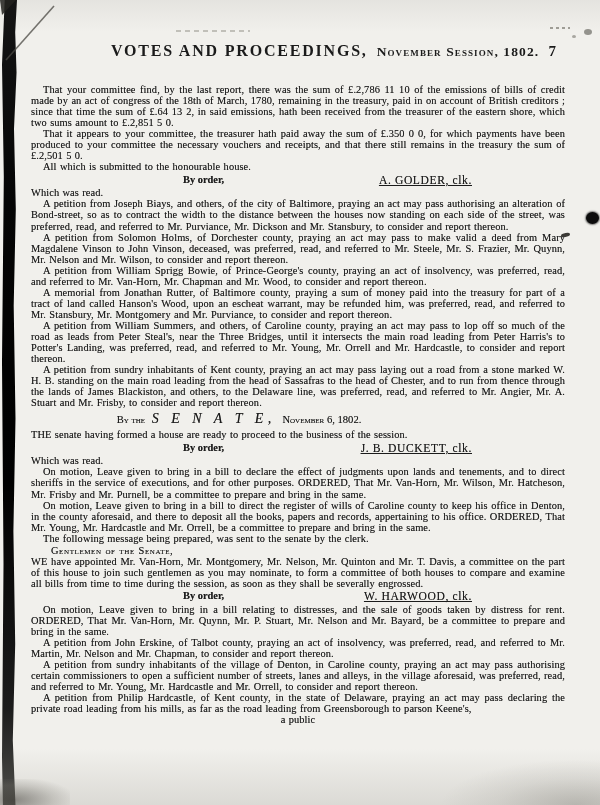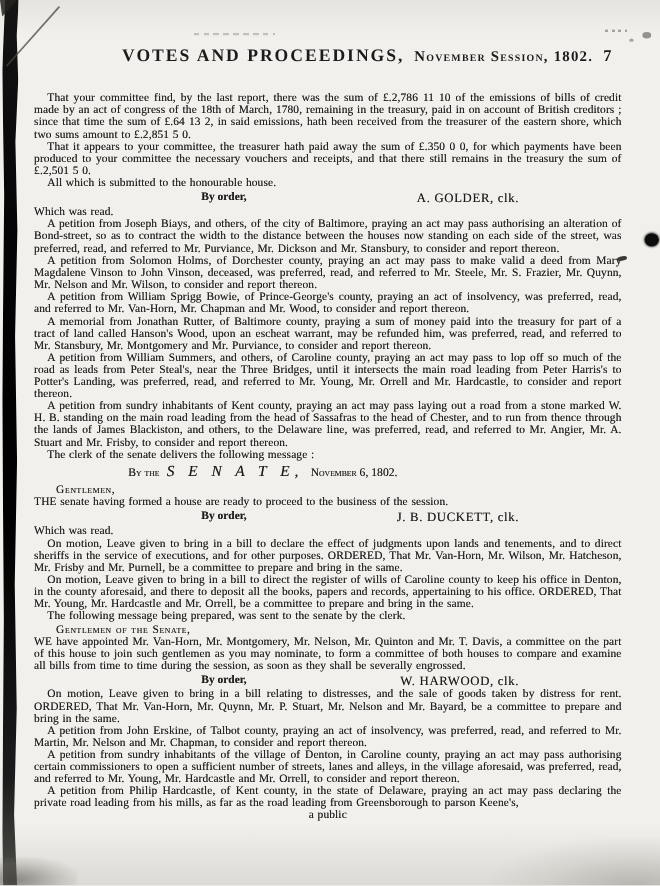--- a/index.html
+++ b/index.html
@@ -42,21 +42,21 @@
     font-size:10.4px;line-height:11.05px;text-align:justify;
     letter-spacing:.1px;word-spacing:.6px;
     text-shadow:0 0 .45px rgba(20,20,20,.55);
   }
   .indent{text-indent:12px;}
   .flush{text-indent:0;}
   .right{text-align:center;text-indent:0;}
   .smallcaps{font-variant:small-caps;text-indent:20px;letter-spacing:.6px;text-align:left;margin-top:1px;}
   .byline{position:relative;height:12.5px;margin:1.5px 0 1px;font-size:10.4px;text-shadow:0 0 .45px rgba(20,20,20,.55);}
   .byline .bl-left{position:absolute;left:152px;font-weight:bold;}
-  .byline .bl-right{position:absolute;right:93px;font-size:11.6px;letter-spacing:.6px;}
+  .byline .bl-right{position:absolute;right:93px;font-size:11.6px;letter-spacing:.6px;text-decoration:underline;}
   .msg-heading{
     text-align:center;margin:3px 118px 2px 0;
     font-variant:small-caps;font-size:10.6px;white-space:nowrap;
     text-shadow:0 0 .45px rgba(20,20,20,.55);
   }
   .msg-heading .spaced{font-variant:normal;letter-spacing:4.5px;font-size:14px;margin:0 4px;font-style:italic;}
 
   
   .speck{position:absolute;border-radius:50%;z-index:2;}
   .speck-tr1{left:584px;top:29px;width:8px;height:6px;background:#84827c;opacity:.85;}
@@ -107,23 +107,21 @@
       <span class="bl-left">By order,</span>
       <span class="bl-right">A. GOLDER, clk.</span>
     </div>
     <div class="para flush">Which was read.</div>
     <div class="para indent">A petition from Joseph Biays, and others, of the city of Baltimore, praying an act may pass authorising an alteration of Bond-street, so as to contract the width to the distance between the houses now standing on each side of the street, was preferred, read, and referred to Mr. Purviance, Mr. Dickson and Mr. Stansbury, to consider and report thereon.</div>
     <div class="para indent">A petition from Solomon Holms, of Dorchester county, praying an act may pass to make valid a deed from Mary Magdalene Vinson to John Vinson, deceased, was preferred, read, and referred to Mr. Steele, Mr. S. Frazier, Mr. Quynn, Mr. Nelson and Mr. Wilson, to consider and report thereon.</div>
     <div class="para indent">A petition from William Sprigg Bowie, of Prince-George's county, praying an act of insolvency, was preferred, read, and referred to Mr. Van-Horn, Mr. Chapman and Mr. Wood, to consider and report thereon.</div>
     <div class="para indent">A memorial from Jonathan Rutter, of Baltimore county, praying a sum of money paid into the treasury for part of a tract of land called Hanson's Wood, upon an escheat warrant, may be refunded him, was preferred, read, and referred to Mr. Stansbury, Mr. Montgomery and Mr. Purviance, to consider and report thereon.</div>
     <div class="para indent">A petition from William Summers, and others, of Caroline county, praying an act may pass to lop off so much of the road as leads from Peter Steal's, near the Three Bridges, until it intersects the main road leading from Peter Harris's to Potter's Landing, was preferred, read, and referred to Mr. Young, Mr. Orrell and Mr. Hardcastle, to consider and report thereon.</div>
     <div class="para indent">A petition from sundry inhabitants of Kent county, praying an act may pass laying out a road from a stone marked W. H. B. standing on the main road leading from the head of Sassafras to the head of Chester, and to run from thence through the lands of James Blackiston, and others, to the Delaware line, was preferred, read, and referred to Mr. Angier, Mr. A. Stuart and Mr. Frisby, to consider and report thereon.</div>
-    <div class="para indent">The clerk of the senate delivers the following message :</div>
     <div class="msg-heading"><span class="pre">By the</span> <span class="spaced">S E N A T E,</span> <span class="post">November 6, 1802.</span> </div>
-    <div class="para smallcaps">Gentlemen,</div>
     <div class="para flush">THE senate having formed a house are ready to proceed to the business of the session.</div>
     <div class="byline">
       <span class="bl-left">By order,</span>
       <span class="bl-right">J. B. DUCKETT, clk.</span>
     </div>
     <div class="para flush">Which was read.</div>
     <div class="para indent">On motion, Leave given to bring in a bill to declare the effect of judgments upon lands and tenements, and to direct sheriffs in the service of executions, and for other purposes.  ORDERED, That Mr. Van-Horn, Mr. Wilson, Mr. Hatcheson, Mr. Frisby and Mr. Purnell, be a committee to prepare and bring in the same.</div>
     <div class="para indent">On motion, Leave given to bring in a bill to direct the register of wills of Caroline county to keep his office in Denton, in the county aforesaid, and there to deposit all the books, papers and records, appertaining to his office.  ORDERED, That Mr. Young, Mr. Hardcastle and Mr. Orrell, be a committee to prepare and bring in the same.</div>
     <div class="para indent">The following message being prepared, was sent to the senate by the clerk.</div>
     <div class="para smallcaps">Gentlemen of the Senate,</div>

